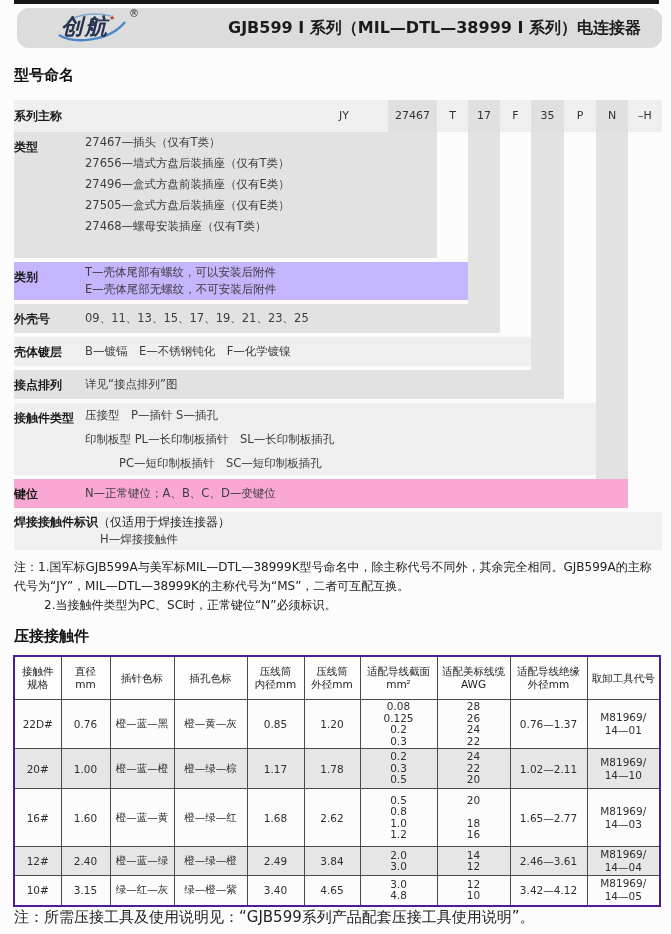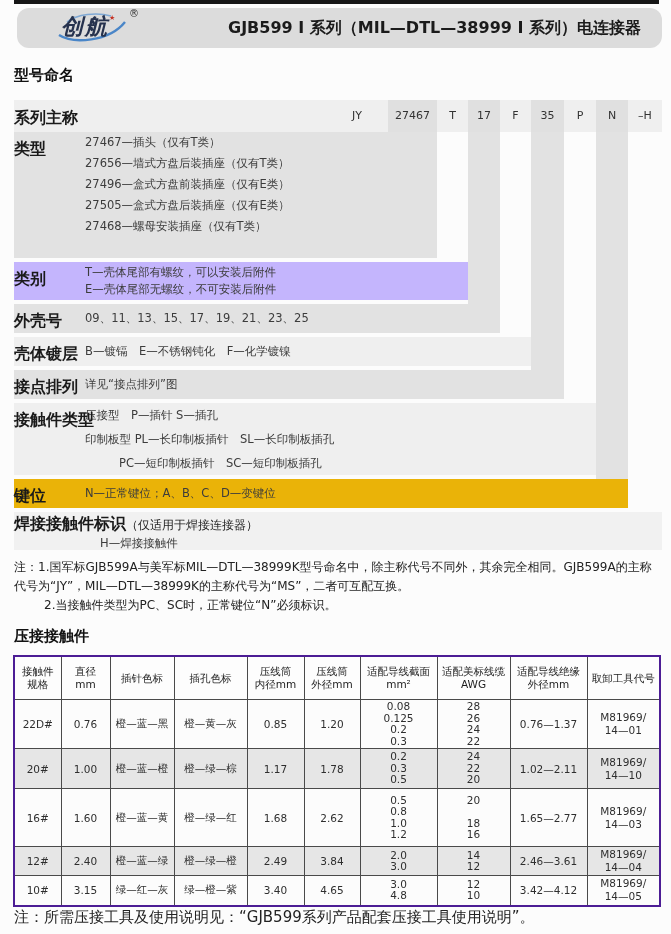--- a/index.html
+++ b/index.html
@@ -27,47 +27,47 @@
 
   
   .diagram { position:absolute; left:14px; top:100px; width:648px; height:452px; font-size:11.5px; }
   .bar { position:absolute; top:32px; background:#e2e2e2; z-index:0; }
   #bar-17 { left:454px; width:32px; height:172px; }
   #bar-35 { left:517px; width:33px; height:238px; }
   #bar-N  { left:582px; width:32px; height:347px; }
 
   .code-row { position:relative; z-index:1; height:32px; background:#efefef; }
   .rowlabel { position:absolute; left:0; top:8px; }
-  .dlabel { font-weight:bold; font-size:16px; color:#1a1a1a; }
+  .dlabel { font-weight:bold; font-size:12px; color:#1a1a1a; }
   .dcell { position:absolute; top:0; height:32px; background:#e0e0e0; }
   #d1 { left:374px; width:49px; } #d2 { left:454px; width:32px; }
   #d3 { left:517px; width:33px; } #d4 { left:582px; width:32px; }
   .code { position:absolute; top:0; line-height:32px; text-align:center;
     font-size:11px; color:#333; }
-  #k0 { left:298px; width:50px;text-align:right; } #k1 { left:374px; width:49px; }
+  #k0 { left:305px; width:50px; } #k1 { left:374px; width:49px; }
   #k2 { left:423px; width:31px; } #k3 { left:454px; width:32px; }
   #k4 { left:486px; width:31px; } #k5 { left:517px; width:33px; }
   #k6 { left:550px; width:32px; } #k7 { left:582px; width:32px; }
   #k8 { left:614px; width:34px; }
 
   .band { position:relative; z-index:1; margin-top:4px; }
   .band .dlabel { position:absolute; left:0; top:7px; }
   .lines { padding-left:71px; color:#3c3c3c; }
   #b0 { width:423px; height:126px; background:#e2e2e2; margin-top:0; }
   #b0 .ln { line-height:21px; }
   #b1 { width:454px; height:38px; background:#c4b5fd; }
   #b1 .lines { padding-top:2px; } #b1 .ln { line-height:17px; }
   #b2 { width:486px; height:29px; background:#e2e2e2; }
   #b3 { width:517px; height:29px; background:#efefef; }
   #b4 { width:550px; height:29px; background:#e2e2e2; }
   #b2 .ln, #b3 .ln, #b4 .ln, #b6 .ln { line-height:29px; }
   #b5 { width:582px; height:72px; background:#efefef; }
   #b5 .ln { line-height:24px; }
   #b5 .indent { padding-left:34px; }
-  #b6 { width:614px; height:29px; background:#eab308; }
+  #b6 { width:614px; height:29px; background:#f9a8d4; }
   #b7 { width:648px; height:38px; background:#f1f1f1; }
   .b7head { padding-top:2px; }
   .dlabel-note { font-size:12px; color:#222; }
   .b7line { padding-left:86px; line-height:16px; color:#3c3c3c; }
 
   
   .notes { position:absolute; left:14px; top:558px; width:648px;
     font-size:12px; line-height:19px; color:#222; }
   .notes p { margin:0; }
   .note2 { padding-left:30px; }

